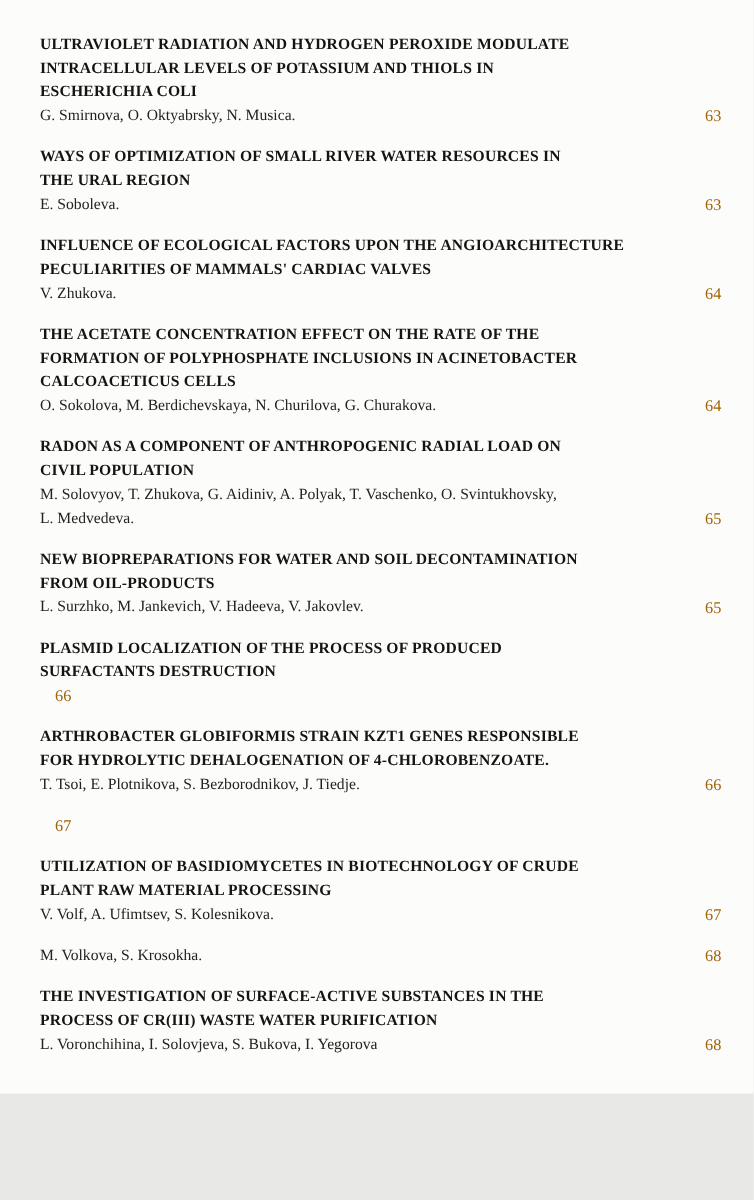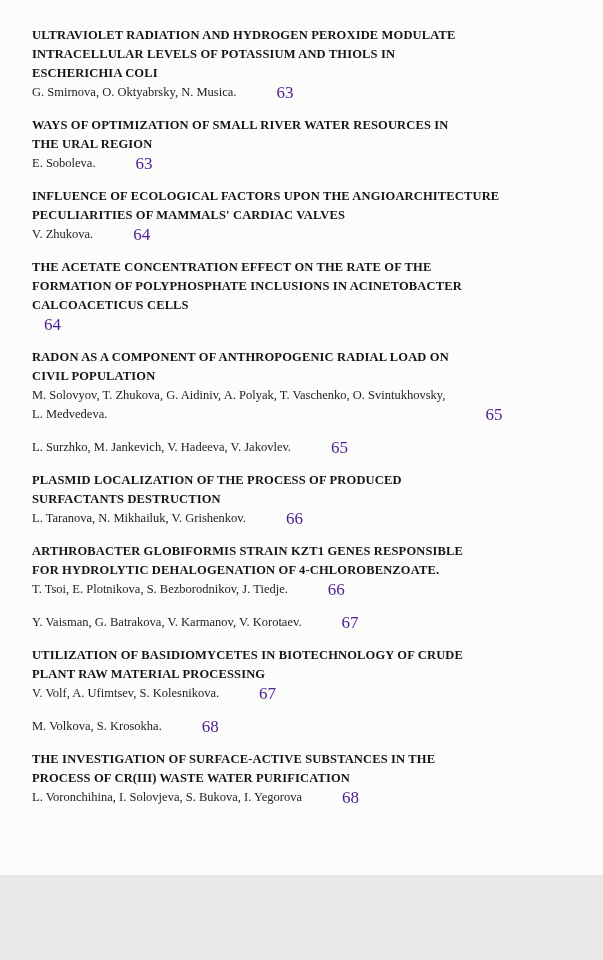--- a/index.html
+++ b/index.html
@@ -27,33 +27,34 @@
   .entry-title {
     font-weight: bold;
     font-size: 12.5px;
     line-height: 19px;
     letter-spacing: 0.15px;
     color: #141414;
     white-space: pre-line;
   }
   .authors-row {
     display: flex;
+    justify-content: space-between;
     align-items: flex-end;
     gap: 28px;
   }
   .entry-authors {
     font-size: 12.5px;
     line-height: 19px;
     color: #222222;
     white-space: pre-line;
   }
   .entry-page {
-    font-size: 17px;
+    font-size: 13px;
     line-height: 19px;
-    color: #4c1d95;
+    color: #a16207;
     padding-left: 12px;
     flex: none;
   }
 </style>
 </head>
 <body>
 
 <div class="page-surface">
 
   <div class="toc-entry">
@@ -82,62 +83,63 @@
       <div class="entry-authors">V. Zhukova.</div>
       <div class="entry-page">64</div>
     </div>
   </div>
 
   <div class="toc-entry">
     <div class="entry-title">THE ACETATE CONCENTRATION EFFECT ON THE RATE OF THE
 FORMATION OF POLYPHOSPHATE INCLUSIONS IN ACINETOBACTER
 CALCOACETICUS CELLS</div>
     <div class="authors-row">
+      <div class="entry-authors">O. Sokolova, M. Berdichevskaya, N. Churilova, G. Churakova.</div>
       <div class="entry-page">64</div>
     </div>
   </div>
 
   <div class="toc-entry">
     <div class="entry-title">RADON AS A COMPONENT OF ANTHROPOGENIC RADIAL LOAD ON
 CIVIL POPULATION</div>
     <div class="authors-row">
       <div class="entry-authors">M. Solovyov, T. Zhukova, G. Aidiniv, A. Polyak, T. Vaschenko, O. Svintukhovsky,
 L. Medvedeva.</div>
       <div class="entry-page">65</div>
     </div>
   </div>
 
   <div class="toc-entry">
+    <div class="entry-title">NEW BIOPREPARATIONS FOR WATER AND SOIL DECONTAMINATION
+FROM OIL-PRODUCTS</div>
     <div class="authors-row">
       <div class="entry-authors">L. Surzhko, M. Jankevich, V. Hadeeva, V. Jakovlev.</div>
       <div class="entry-page">65</div>
     </div>
   </div>
 
   <div class="toc-entry">
     <div class="entry-title">PLASMID LOCALIZATION OF THE PROCESS OF PRODUCED
 SURFACTANTS DESTRUCTION</div>
     <div class="authors-row">
-      <div class="entry-authors">L. Taranova, N. Mikhailuk, V. Grishenkov.</div>
       <div class="entry-page">66</div>
     </div>
   </div>
 
   <div class="toc-entry">
     <div class="entry-title">ARTHROBACTER GLOBIFORMIS STRAIN KZT1 GENES RESPONSIBLE
 FOR HYDROLYTIC DEHALOGENATION OF 4-CHLOROBENZOATE.</div>
     <div class="authors-row">
       <div class="entry-authors">T. Tsoi, E. Plotnikova, S. Bezborodnikov, J. Tiedje.</div>
       <div class="entry-page">66</div>
     </div>
   </div>
 
   <div class="toc-entry">
     <div class="authors-row">
-      <div class="entry-authors">Y. Vaisman, G. Batrakova, V. Karmanov, V. Korotaev.</div>
       <div class="entry-page">67</div>
     </div>
   </div>
 
   <div class="toc-entry">
     <div class="entry-title">UTILIZATION OF BASIDIOMYCETES IN BIOTECHNOLOGY OF CRUDE
 PLANT RAW MATERIAL PROCESSING</div>
     <div class="authors-row">
       <div class="entry-authors">V. Volf, A. Ufimtsev, S. Kolesnikova.</div>
       <div class="entry-page">67</div>

